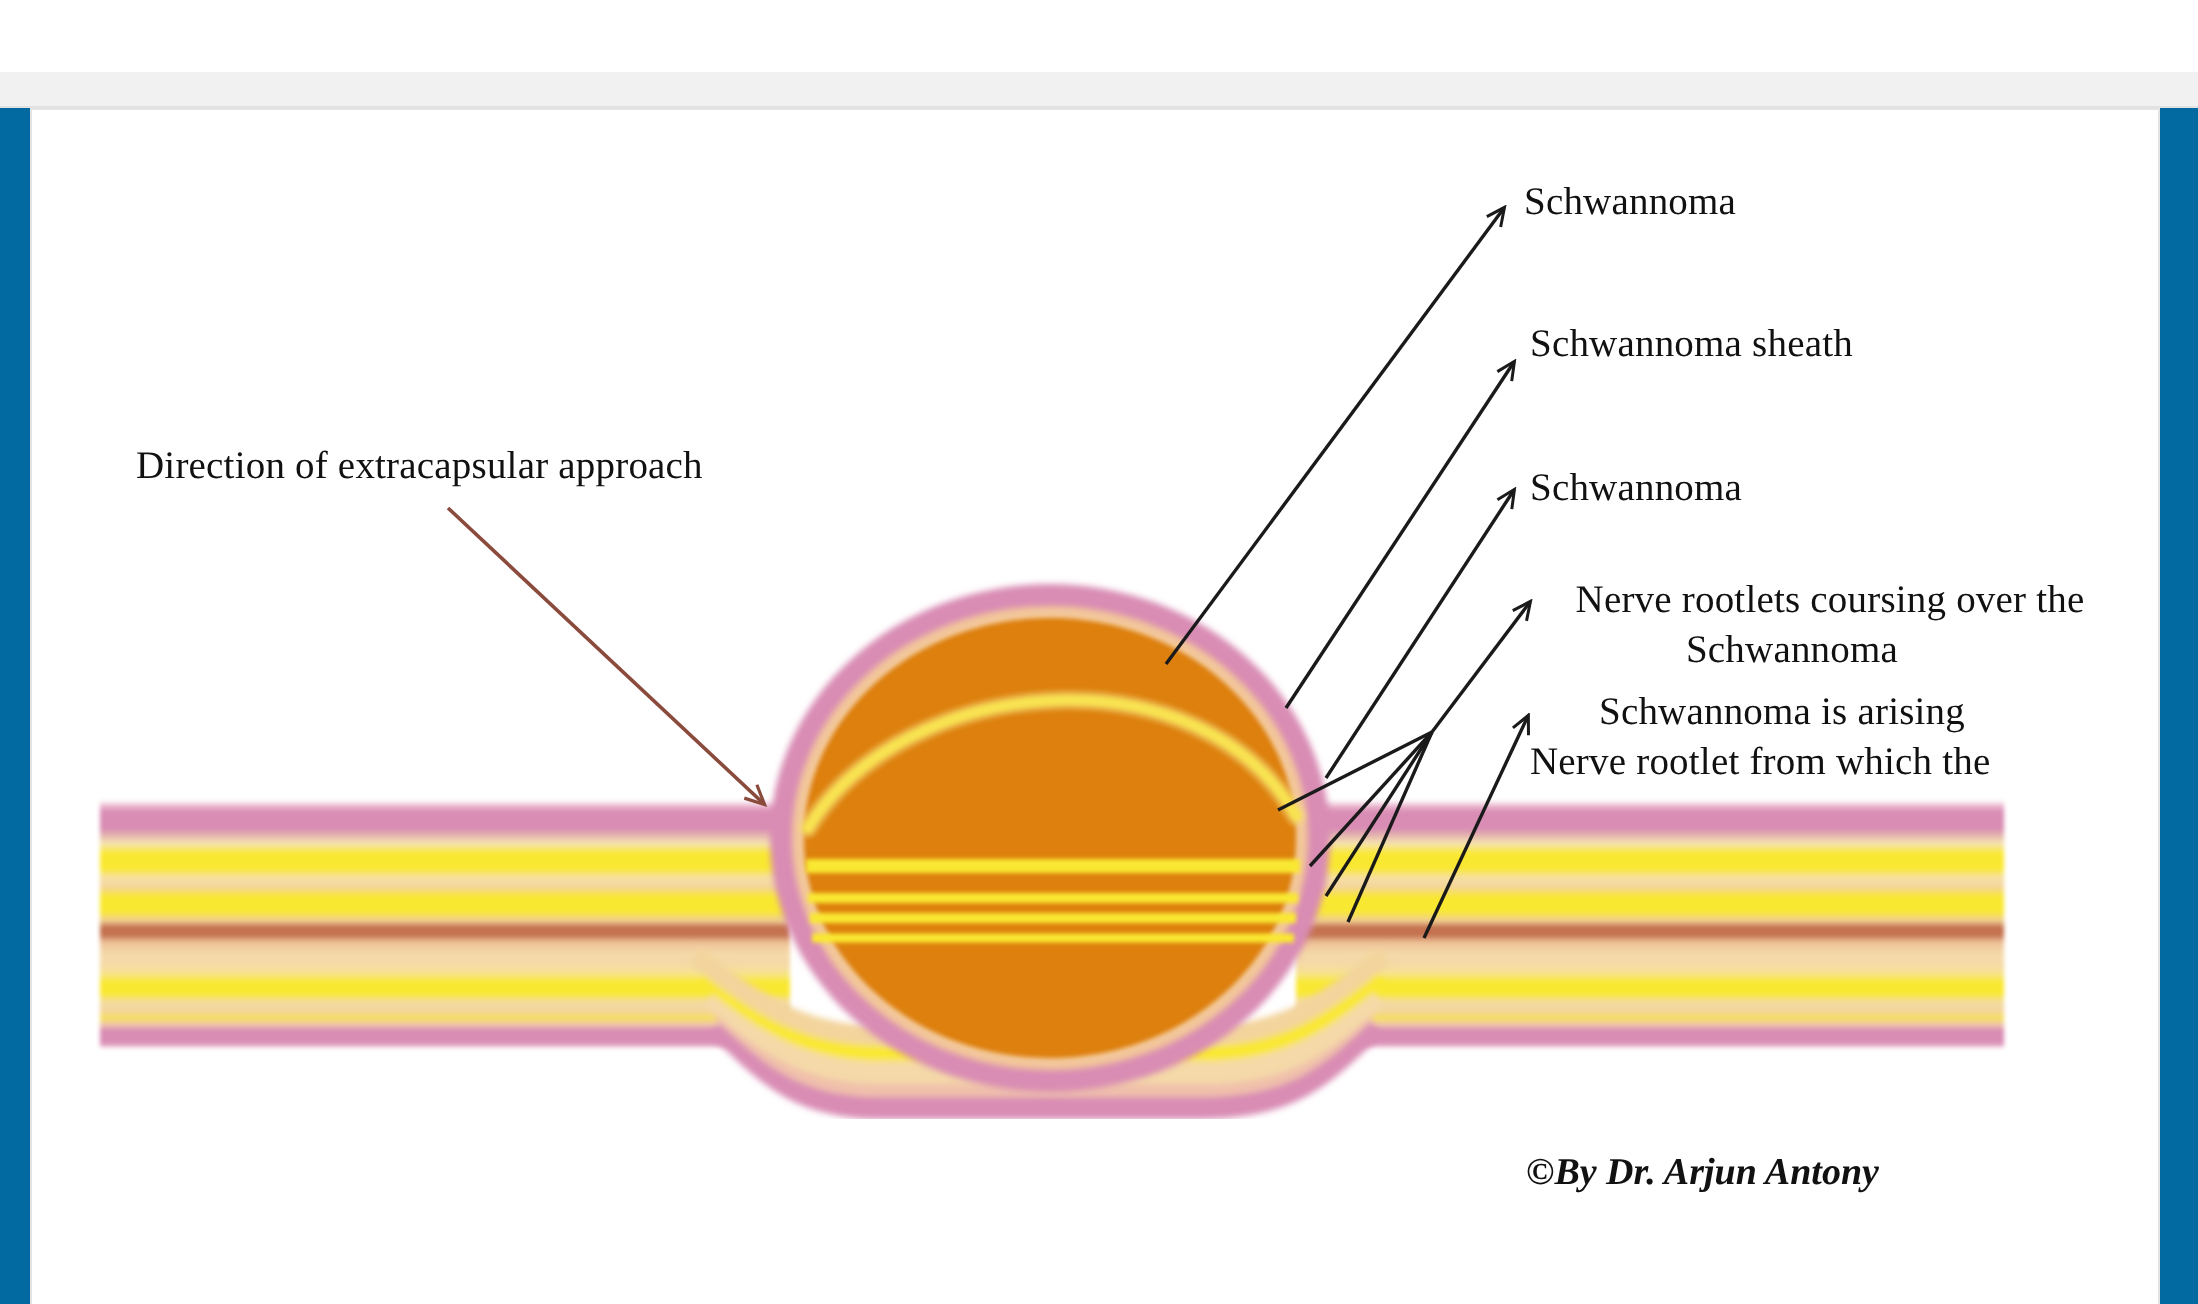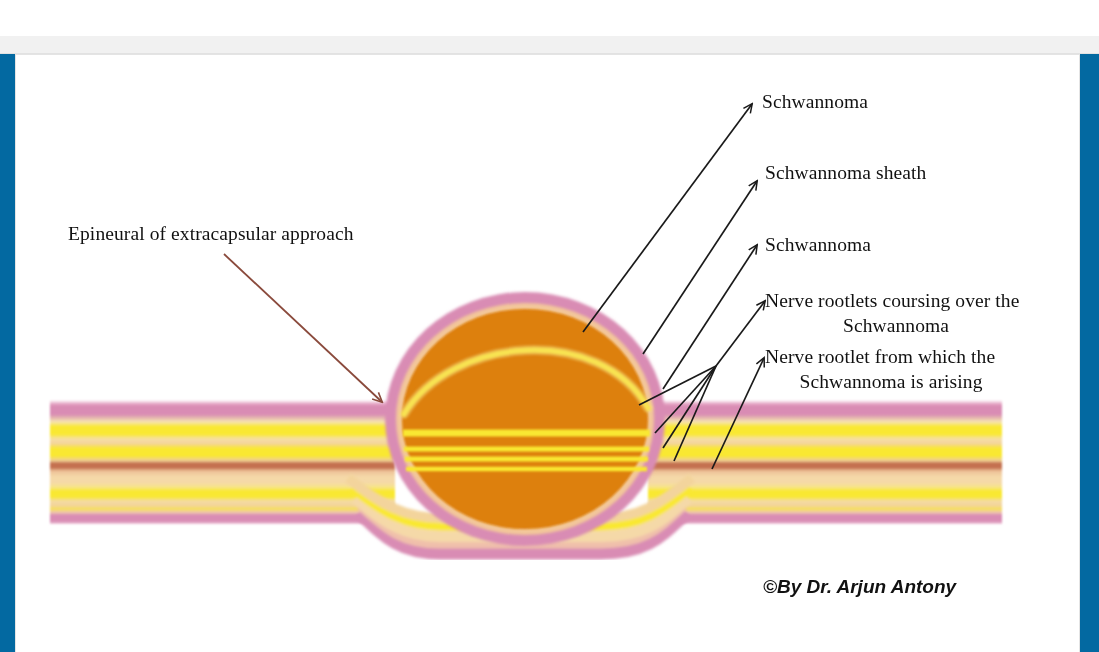--- a/index.html
+++ b/index.html
@@ -32,21 +32,21 @@
     font-family:"Liberation Serif", serif;
     font-size:19.5px;
     line-height:25px;
     white-space:pre;
     letter-spacing:.1px;
   }
   .lbl.ctr{text-align:center;}
   .credit{
     position:absolute;
     color:#111111;
-    font-family:Liberation Sans, sans-serif;
+    font-family:Liberation Serif, serif;
     font-style:italic;
     font-weight:bold;
     font-size:19px;
     white-space:pre;
   }
 </style>
 </head>
 <body>
 
 <div id="root">
@@ -168,26 +168,26 @@
     </g>
   </svg>
 
   <div class="lbl" style="left:762px; top:53px;">Schwannoma</div>
 
   <div class="lbl" style="left:765px; top:124px;">Schwannoma sheath</div>
 
   <div class="lbl" style="left:765px; top:196px;">Schwannoma</div>
 
   <div style="position:absolute; left:765px; top:252px; width:300px;">
-    <div class="lbl" style="position:static;">Nerve rootlets coursing over the</div>
+    <div class="lbl" style="position:static;text-align:center;">Nerve rootlets coursing over the</div>
     <div class="lbl ctr" style="position:static; width:262px;">Schwannoma</div>
   </div>
 
   <div style="position:absolute; left:765px; top:308px; width:300px;">
+    <div class="lbl ctr" style="position:static; width:252px;">Schwannoma is arising</div>
     <div class="lbl" style="position:static;">Nerve rootlet from which the</div>
-    <div class="lbl ctr" style="position:static; width:252px;">Schwannoma is arising</div>
   </div>
 
-  <div class="lbl" style="left:68px; top:185px;">Epineural of extracapsular approach</div>
+  <div class="lbl" style="left:68px; top:185px;">Direction of extracapsular approach</div>
 
   <div class="credit" style="left:763px; top:540px;">©By Dr. Arjun Antony</div>
 
 </div>
 
 </body></html>

